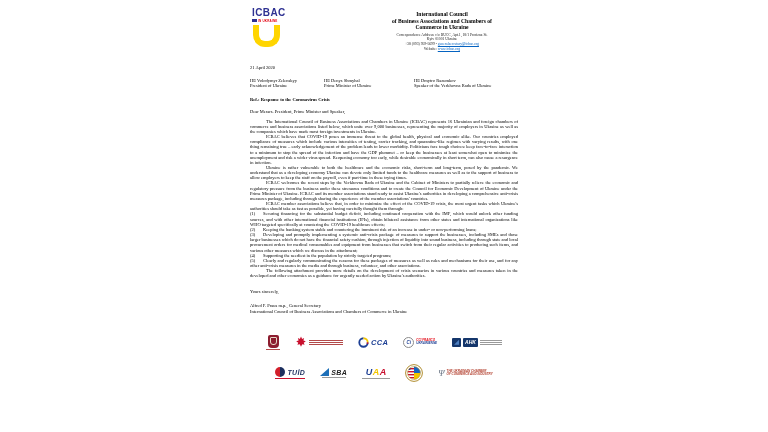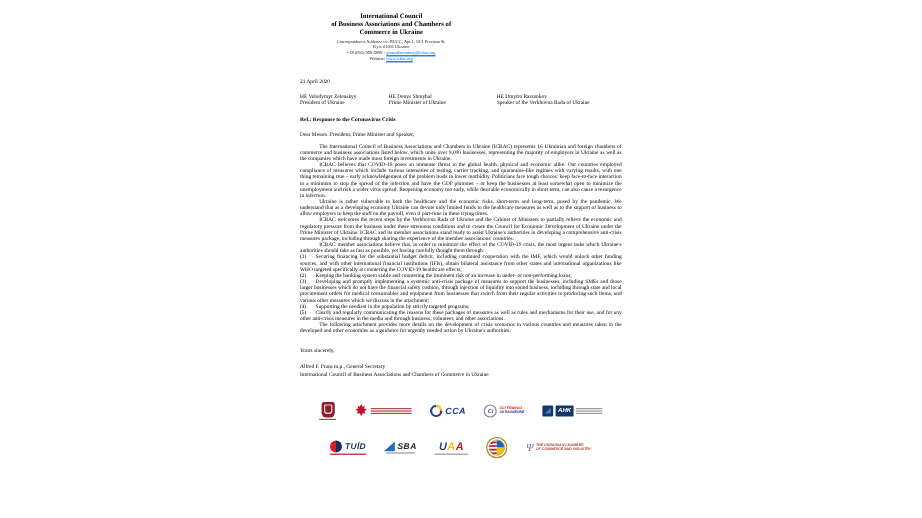--- a/index.html
+++ b/index.html
@@ -66,20 +66,28 @@
   .ua-letters .l1{color:#1d3f94;} .ua-letters .l2{color:#f2c500;} .ua-letters .l3{color:#c8102e;}
   .trident{font-size:9px;color:#6b7686;line-height:9px;}
   .ucci-lines{font-family:"Liberation Sans",sans-serif;font-size:3px;line-height:3.5px;color:#b3402f;text-align:left;font-weight:bold;}
 </style>
 </head>
 <body>
 
 <div class="page">
 
   <div class="header">
+    <div class="logo-block">
+      <div class="logo-acronym">ICBAC</div>
+      <div class="logo-tagline">
+        <span class="sq"></span>
+        <span class="txt">IN UKRAINE</span>
+      </div>
+      <div class="logo-u"></div>
+    </div>
     <div class="org-block">
       <div class="org-name">International Council</div>
       <div class="org-name">of Business Associations and Chambers of</div>
       <div class="org-name">Commerce in Ukraine</div>
       <div class="org-addr">
         <div>Correspondence Address: c/o BUCC, Apt.1, 18/1 Prorizna St.</div>
         <div>Kyiv 01001 Ukraine</div>
         <div>
           <span>+38 (093) 959-5699</span>
           <span>-</span>

